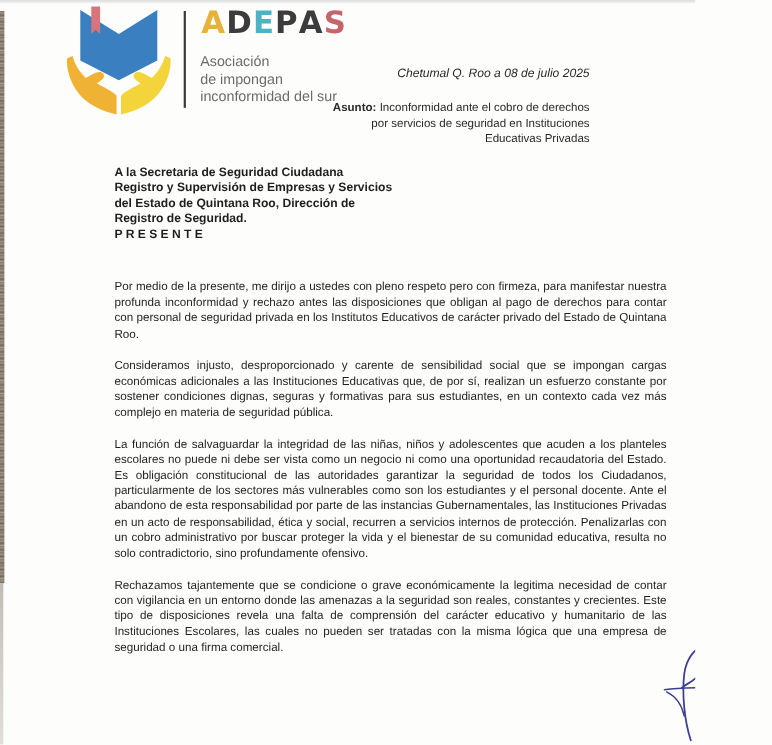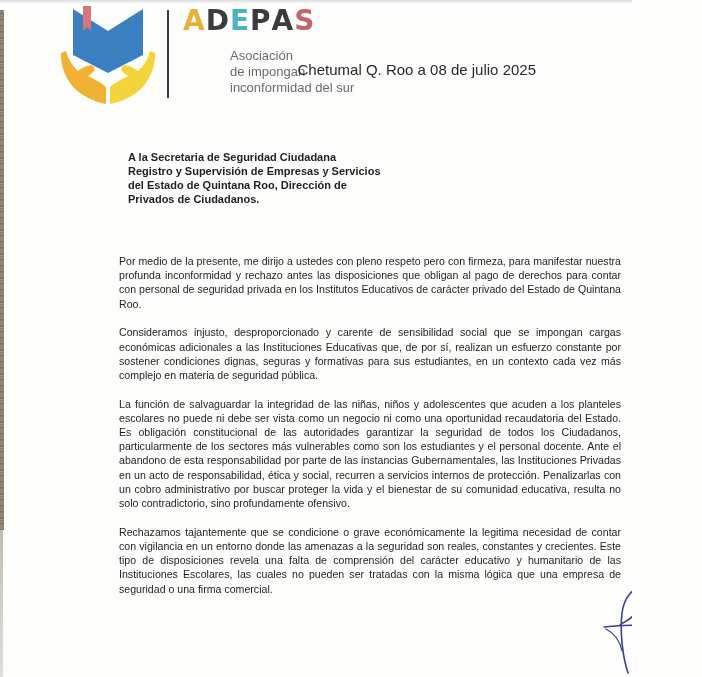--- a/index.html
+++ b/index.html
@@ -68,31 +68,31 @@
       line-height: 34px;
     }
     .brand-name span { display: inline-block; }
     .brand-sub {
       position: absolute;
       left: 182px; top: 48px;
       font-family: "Liberation Sans", sans-serif;
       font-size: 13px;
       line-height: 16px;
       color: #6b6b6b;
-      margin-left: 48px;
     }
 
     
     .date-line {
       position: absolute;
       right: 96px; top: 61px;
       font-family: "Liberation Sans", sans-serif;
-      font-size: 15px;
+      font-size: 11px;
       color: #2a2a2a;
       text-align: right;
+      font-style: italic;
     }
     .subject {
       position: absolute;
       right: 96px; top: 91px;
       width: 260px;
       font-family: "Liberation Sans", sans-serif;
       font-size: 10.5px;
       line-height: 14px;
       color: #2a2a2a;
       text-align: right;
@@ -102,30 +102,29 @@
     
     .addressee {
       position: absolute;
       left: 104px; top: 150px;
       width: 330px;
       font-family: "Liberation Sans", sans-serif;
       font-weight: bold;
       font-size: 11px;
       line-height: 14px;
       color: #1f1f1f;
-      margin-left: 24px;
     }
     .presente {
       letter-spacing: 3px;
     }
 
     
     .body {
       position: absolute;
-      left: 119px; top: 254px;
+      left: 104px; top: 254px;
       width: 502px;
       font-family: "Liberation Sans", sans-serif;
       font-size: 10.6px;
       line-height: 14.2px;
       color: #1f1f1f;
     }
     .para {
       text-align: justify;
       margin-bottom: 14.5px;
     }
@@ -161,26 +160,32 @@
     <span style="color:#e8b23a">A</span><span style="color:#3c3c3c">D</span><span style="color:#4bb3c4">E</span><span style="color:#3c3c3c">P</span><span style="color:#3c3c3c">A</span><span style="color:#c4656b">S</span>
   </div>
   <div class="brand-sub">
     <div>Asociación</div>
     <div>de impongan</div>
     <div>inconformidad del sur</div>
   </div>
 
   <div class="date-line">Chetumal Q. Roo a 08 de julio 2025</div>
 
+  <div class="subject">
+    <div><span class="subject-label">Asunto:</span> <span>Inconformidad ante el cobro de derechos</span></div>
+    <div>por servicios de seguridad en Instituciones</div>
+    <div>Educativas Privadas</div>
+  </div>
 
   <div class="addressee">
     <div>A la Secretaria de Seguridad Ciudadana</div>
     <div>Registro y Supervisión de Empresas y Servicios</div>
     <div>del Estado de Quintana Roo, Dirección de</div>
-    <div>Privados de Ciudadanos.</div>
+    <div>Registro de Seguridad.</div>
+    <div class="presente">PRESENTE</div>
   </div>
 
   <div class="body">
     <p class="para">Por medio de la presente, me dirijo a ustedes con pleno respeto pero con firmeza, para manifestar nuestra profunda inconformidad y rechazo antes las disposiciones que obligan al pago de derechos para contar con personal de seguridad privada en los Institutos Educativos de carácter privado del Estado de Quintana Roo.</p>
     <p class="para">Consideramos injusto, desproporcionado y carente de sensibilidad social que se impongan cargas económicas adicionales a las Instituciones Educativas que, de por sí, realizan un esfuerzo constante por sostener condiciones dignas, seguras y formativas para sus estudiantes, en un contexto cada vez más complejo en materia de seguridad pública.</p>
     <p class="para">La función de salvaguardar la integridad de las niñas, niños y adolescentes que acuden a los planteles escolares no puede ni debe ser vista como un negocio ni como una oportunidad recaudatoria del Estado. Es obligación constitucional de las autoridades garantizar la seguridad de todos los Ciudadanos, particularmente de los sectores más vulnerables como son los estudiantes y el personal docente. Ante el abandono de esta responsabilidad por parte de las instancias Gubernamentales, las Instituciones Privadas en un acto de responsabilidad, ética y social, recurren a servicios internos de protección. Penalizarlas con un cobro administrativo por buscar proteger la vida y el bienestar de su comunidad educativa, resulta no solo contradictorio, sino profundamente ofensivo.</p>
     <p class="para">Rechazamos tajantemente que se condicione o grave económicamente la legitima necesidad de contar con vigilancia en un entorno donde las amenazas a la seguridad son reales, constantes y crecientes. Este tipo de disposiciones revela una falta de comprensión del carácter educativo y humanitario de las Instituciones Escolares, las cuales no pueden ser tratadas con la misma lógica que una empresa de seguridad o una firma comercial.</p>
   </div>
 
   <svg class="signature" viewBox="0 0 60 92">

